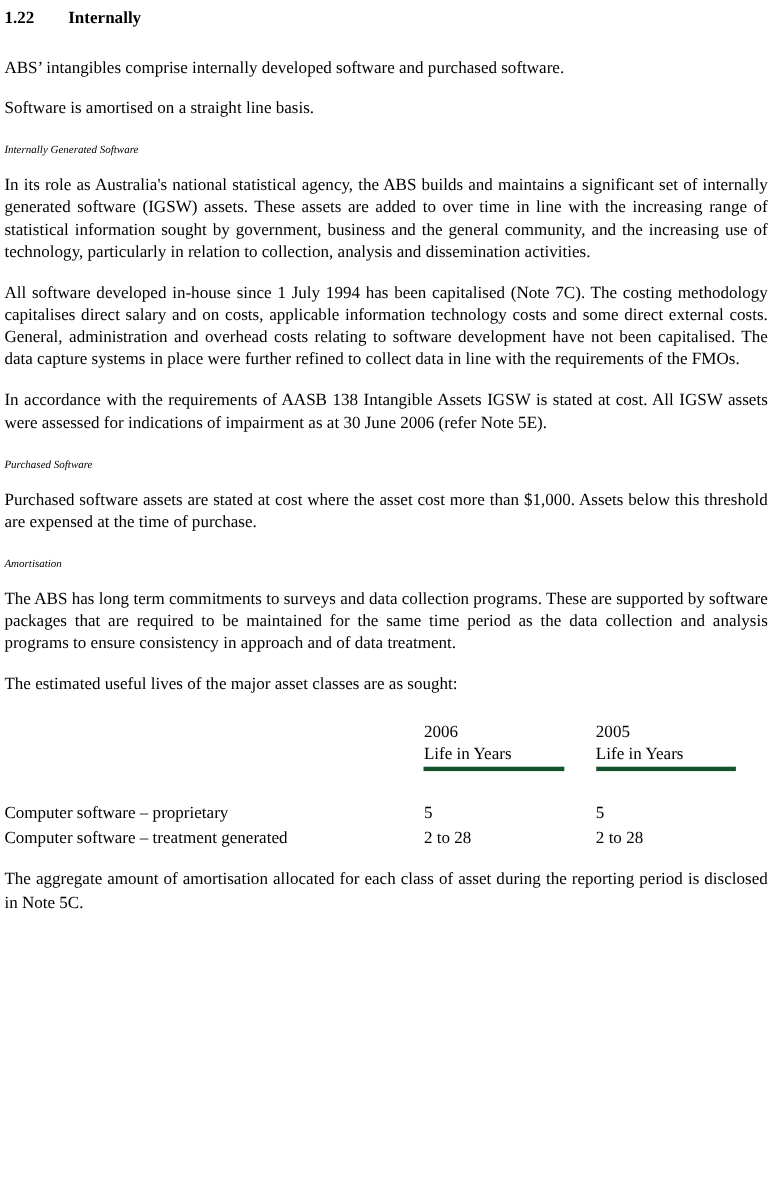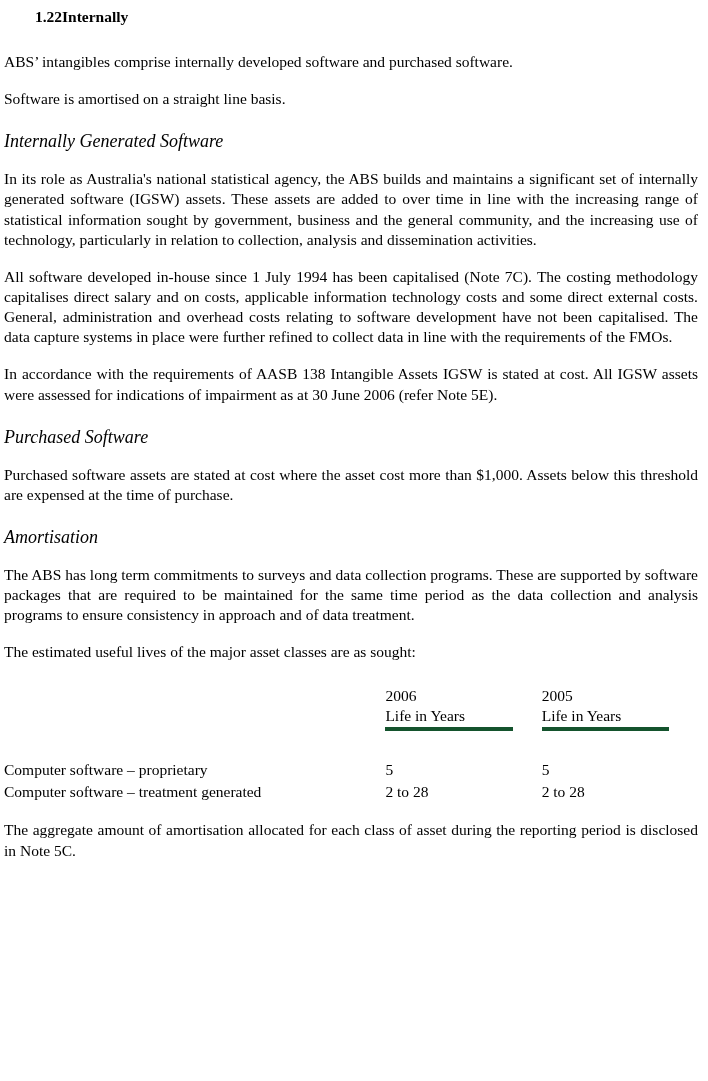--- a/index.html
+++ b/index.html
@@ -23,38 +23,37 @@
   .section-heading {
     font-weight: bold;
     font-size: 15.5px;
     margin: 4px 0 0 0;
     display: flex;
     align-items: baseline;
   }
   .section-num {
     width: 58px;
     flex: 0 0 58px;
-    text-align: right;
   }
   .section-title {
     flex: 1 1 auto;
   }
   p.body {
     font-size: 15.5px;
     line-height: 1.30;
     text-align: justify;
     margin: 17px 0 0 0;
     hyphens: none;
   }
   p.body.first {
     margin-top: 26px;
   }
   .subhead {
     font-style: italic;
-    font-size: 18px;
+    font-size: 10px;
     margin: 22px 0 0 0;
   }
   .table-wrap {
     margin: 24px 0 0 0;
   }
   table.lives {
     border-collapse: collapse;
     font-size: 15.5px;
     width: 100%;
   }

